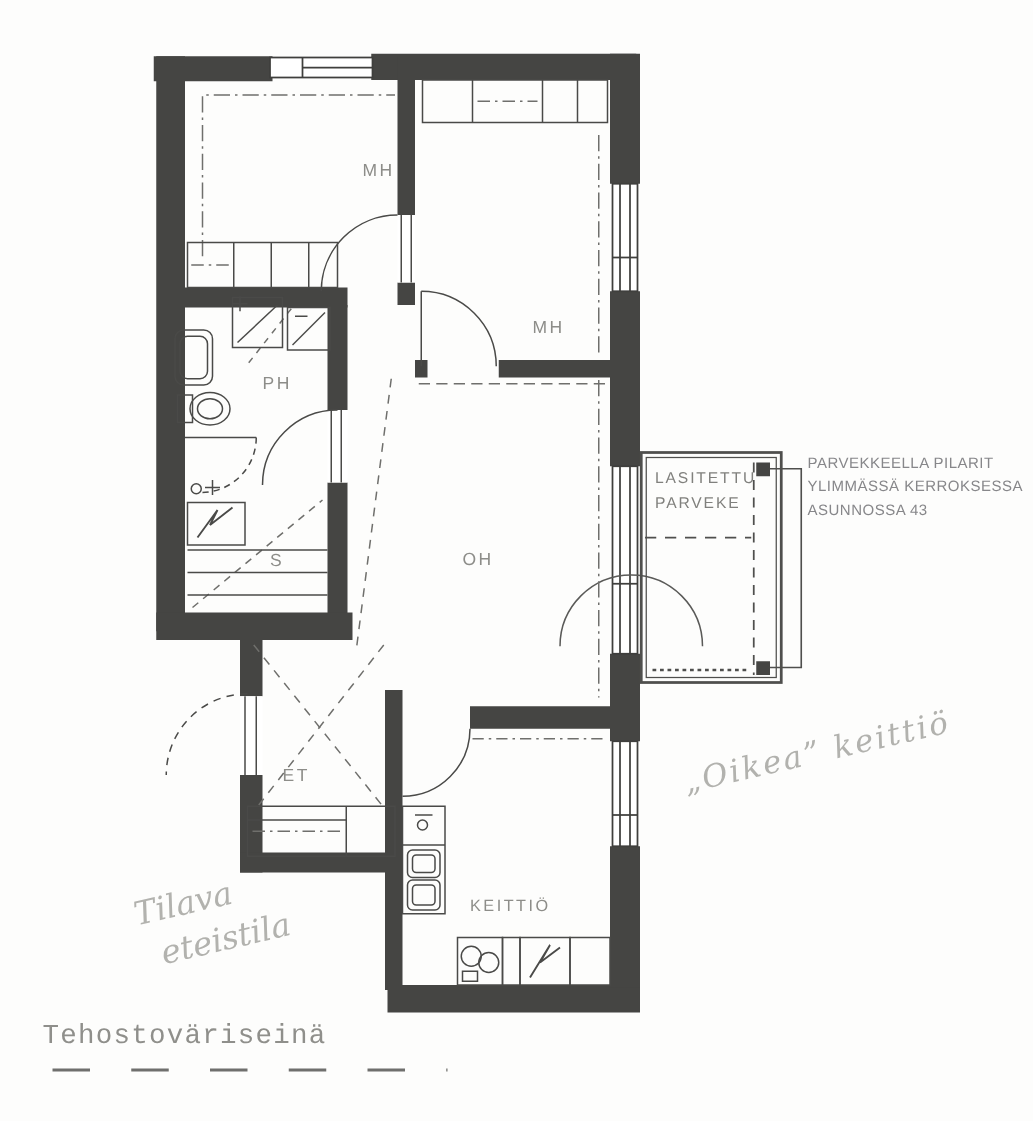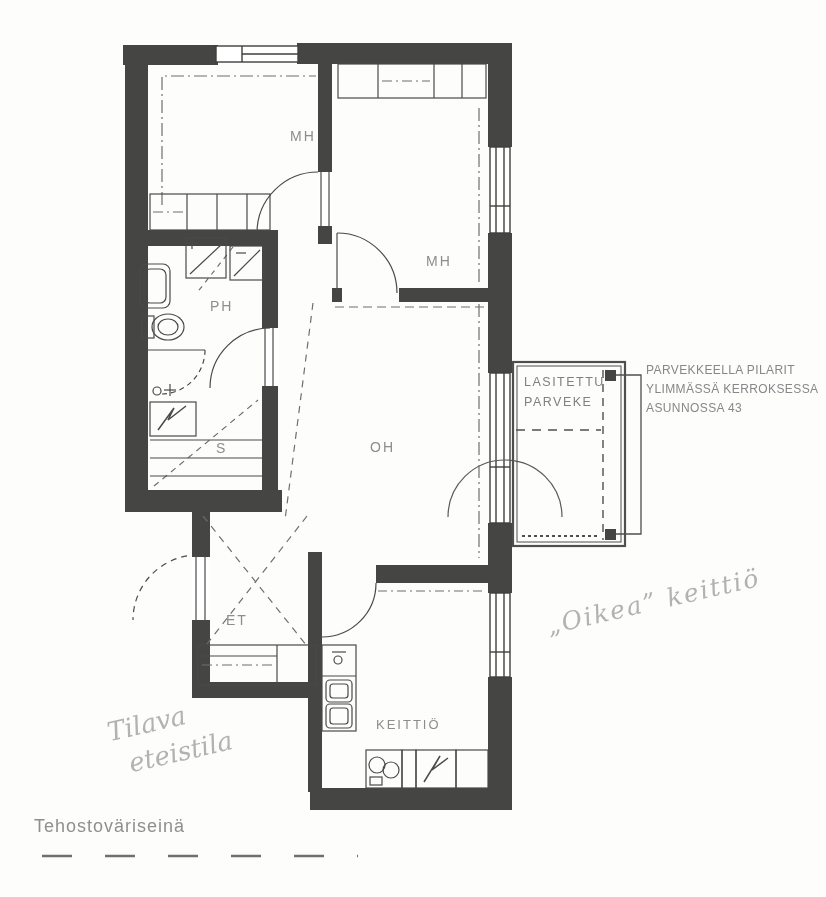--- a/index.html
+++ b/index.html
@@ -30,22 +30,22 @@
     left:544px;top:612px;font-size:25px;letter-spacing:2px;
     transform:rotate(-13deg);transform-origin:left top;white-space:nowrap;
   }
   .note-hall{
     left:104px;top:716px;font-size:26px;line-height:35px;
     transform:rotate(-13deg);transform-origin:left top;
   }
   .note-hall .l2{margin-left:14px;}
   .note-accent{
     position:absolute;left:34px;top:816px;
-    font-family:Liberation Sans, sans-serif;
-    font-size:18px;color:#8f8f8b;letter-spacing:1px;
+    font-family:Liberation Mono, monospace;
+    font-size:22px;color:#8f8f8b;letter-spacing:1px;
   }
 </style>
 </head>
 <body>
 
 <div class="canvas">
 
   <svg width="826" height="897" viewBox="0 0 826 897">
 
     <g fill="#454543" stroke="none">

